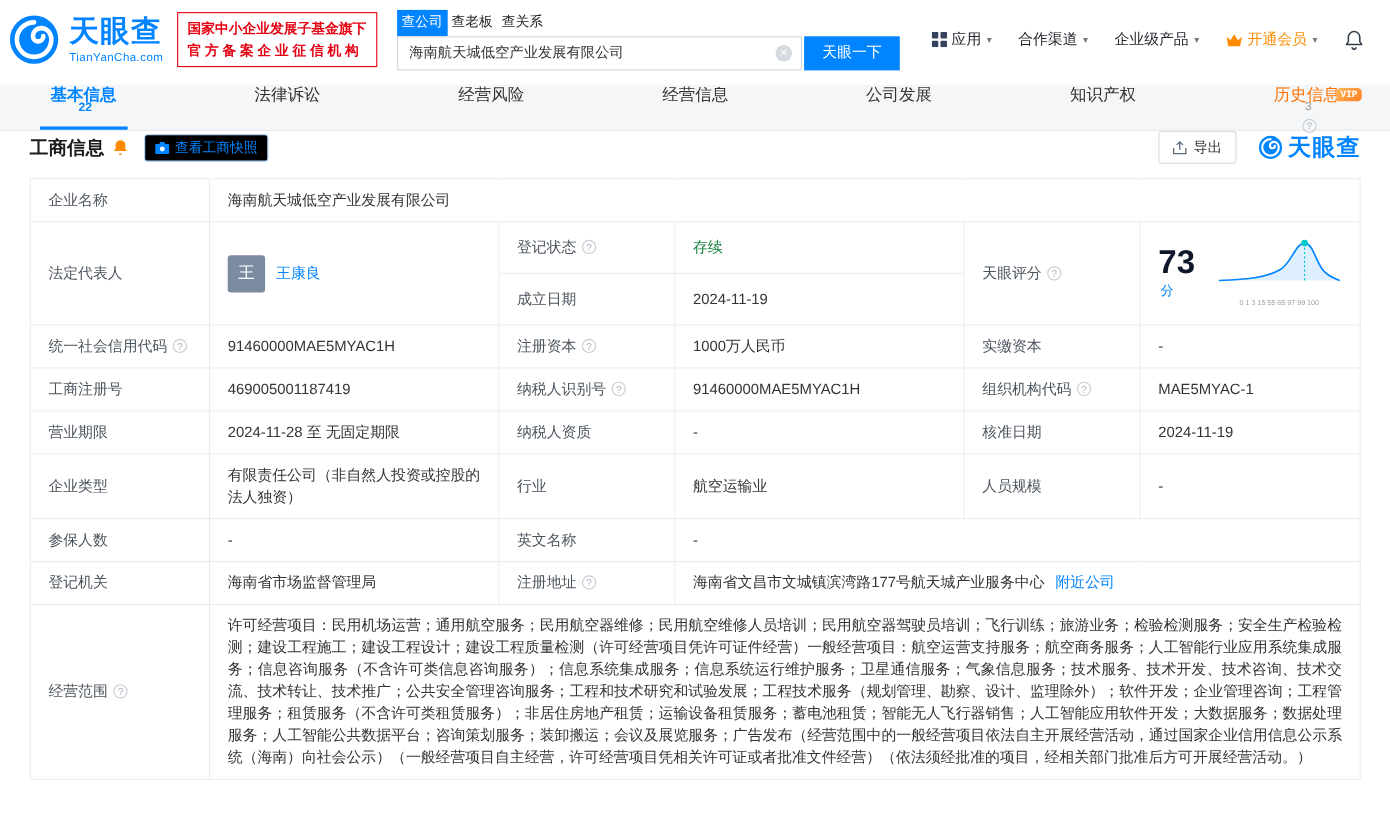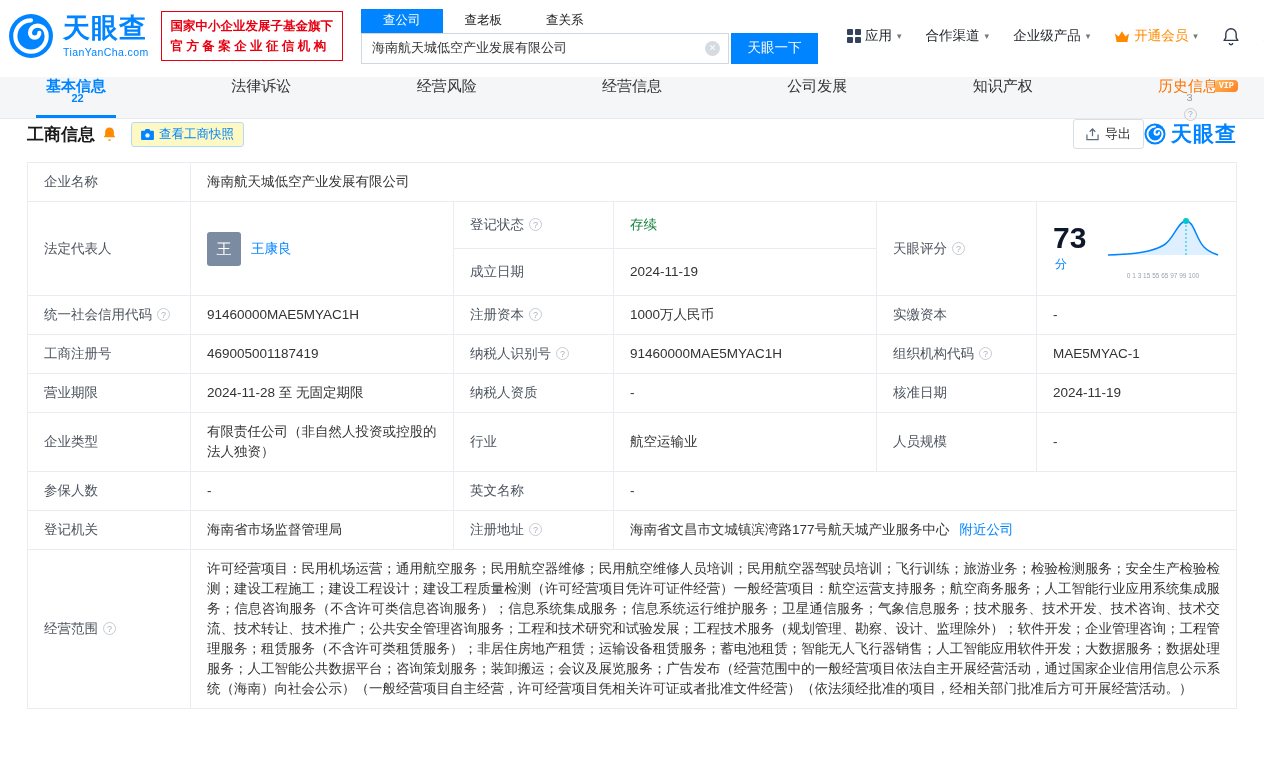--- a/index.html
+++ b/index.html
@@ -11,21 +11,21 @@
   .logo-wrap { display:flex; align-items:center; gap:9px; cursor:pointer; }
   .logo-mark { width:46px; height:46px; flex:0 0 auto; }
   .logo-cn { font-size:27px; font-weight:700; color:#0084ff; line-height:1; letter-spacing:1px; }
   .logo-en { font-size:10.5px; color:#0084ff; margin-top:4px; letter-spacing:.4px; }
   .gov-badge { margin-left:12px; border:1px solid #e60012; color:#e60012; padding:4px 9px;
     font-size:12.5px; font-weight:700; line-height:1.6; white-space:nowrap; }
   .gov-badge .l2 { letter-spacing:3.4px; }
 
   .search-area { margin-left:18px; }
   .search-tabs { display:flex; align-items:flex-end; }
-  .stab { font-size:12.5px; padding:3px 22px 4px; cursor:pointer; color:#222; }
+  .stab { font-size:12.5px; padding:3px 4px 4px; cursor:pointer; color:#222; }
   .stab.active { background:#0084ff; color:#fff; }
   .search-row { display:flex; }
   .search-input-wrap { position:relative; width:368px; }
   .search-input-wrap input { width:100%; height:31px; border:1px solid #cfd8e2;
     padding:0 30px 0 10px; font-size:13px; color:#333; outline:none; }
   .clear-icon { position:absolute; right:9px; top:8px; width:15px; height:15px; border-radius:50%;
     background:#d6dbe1; color:#fff; font-size:9px; line-height:15px; text-align:center; cursor:pointer; }
   .search-btn { width:87px; height:31px; background:#0084ff; color:#fff; border:none;
     font-size:13.5px; margin-left:2px; cursor:pointer; }
 
@@ -48,23 +48,23 @@
     color:#fff; font-size:8.5px; font-weight:700; padding:1px 4px; border-radius:4px 4px 4px 0; line-height:1.2; }
   .q { display:inline-block; width:13px; height:13px; border:1px solid #c6ccd3; border-radius:50%;
     color:#aab2bb; font-size:9px; line-height:12px; text-align:center; margin-left:5px;
     vertical-align:1px; font-weight:400; cursor:pointer; }
 
   
   .main { padding:0 27px; }
   .section-head { display:flex; align-items:center; }
   .section-title { font-size:17px; font-weight:700; color:#1a1a1a; }
   .bell-wrap { margin-left:7px; display:inline-flex; cursor:pointer; }
-  .snapshot-btn { margin-left:14px; display:inline-flex; align-items:center; gap:5px; background:#fef9c3;
+  .snapshot-btn { margin-left:14px; display:inline-flex; align-items:center; gap:5px; background:#000000;
     border:1px solid #b3d9ff; color:#0084ff; font-size:12.5px; padding:3px 9px; border-radius:3px; cursor:pointer; }
-  .head-right { margin-left:auto; display:flex; align-items:center; }
+  .head-right { margin-left:auto; display:flex; align-items:center; gap:20px; }
   .export-btn { display:inline-flex; align-items:center; gap:6px; border:1px solid #d9dde4; border-radius:3px;
     padding:5px 12px; font-size:13px; color:#333; background:#fff; cursor:pointer; }
   .watermark { display:flex; align-items:center; gap:5px; }
   .wm-text { font-size:21px; font-weight:700; color:#0084ff; letter-spacing:1px; }
 
   
   .info-table { width:100%; border-collapse:collapse; margin-top:13px; table-layout:fixed; }
   .info-table td { border:1px solid #e9edf2; padding:9px 16px; font-size:13.5px; color:#333;
     line-height:20px; vertical-align:middle; word-break:break-all; }
   td.lbl { color:#4c545e; }

